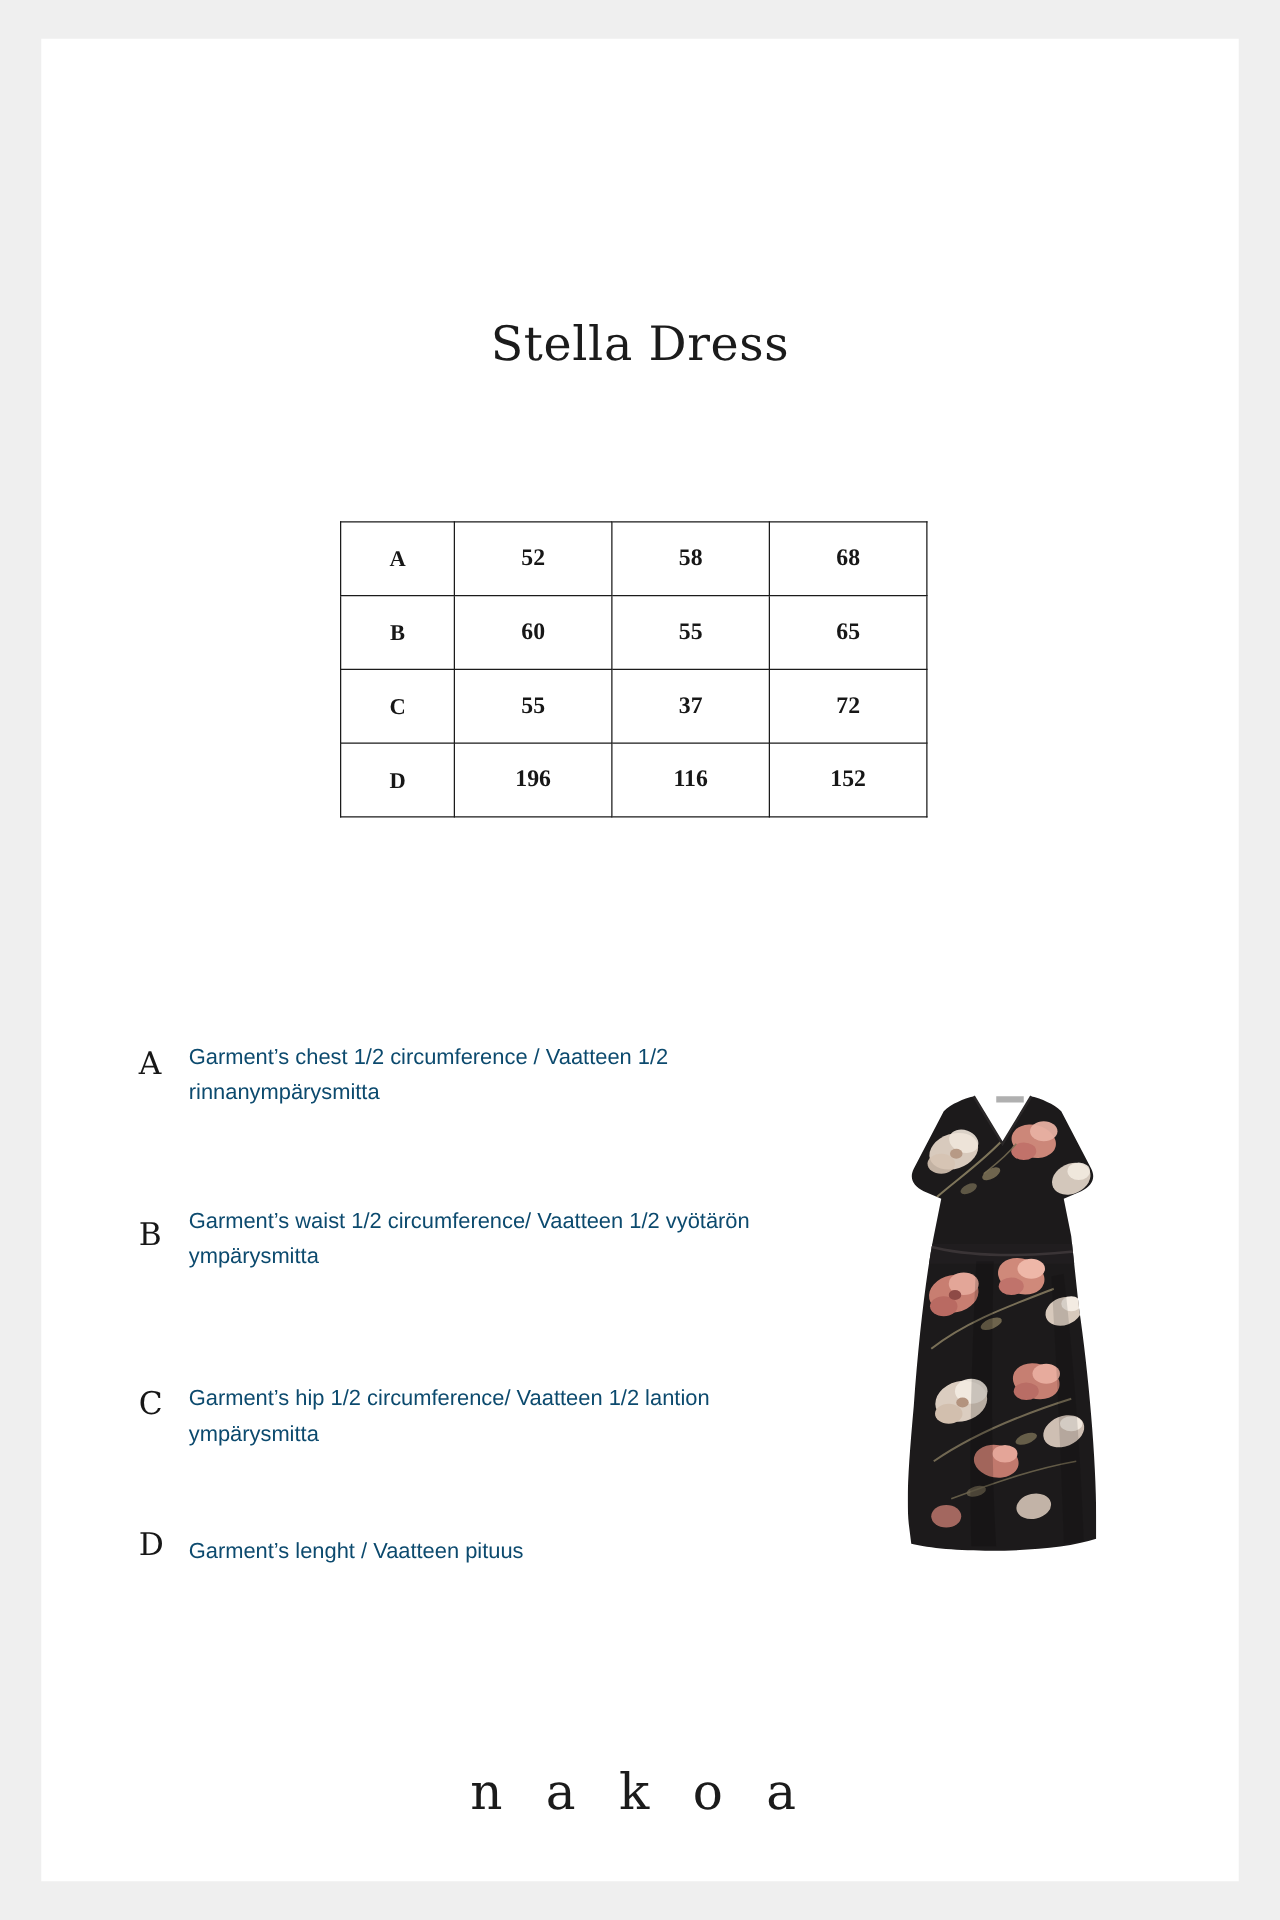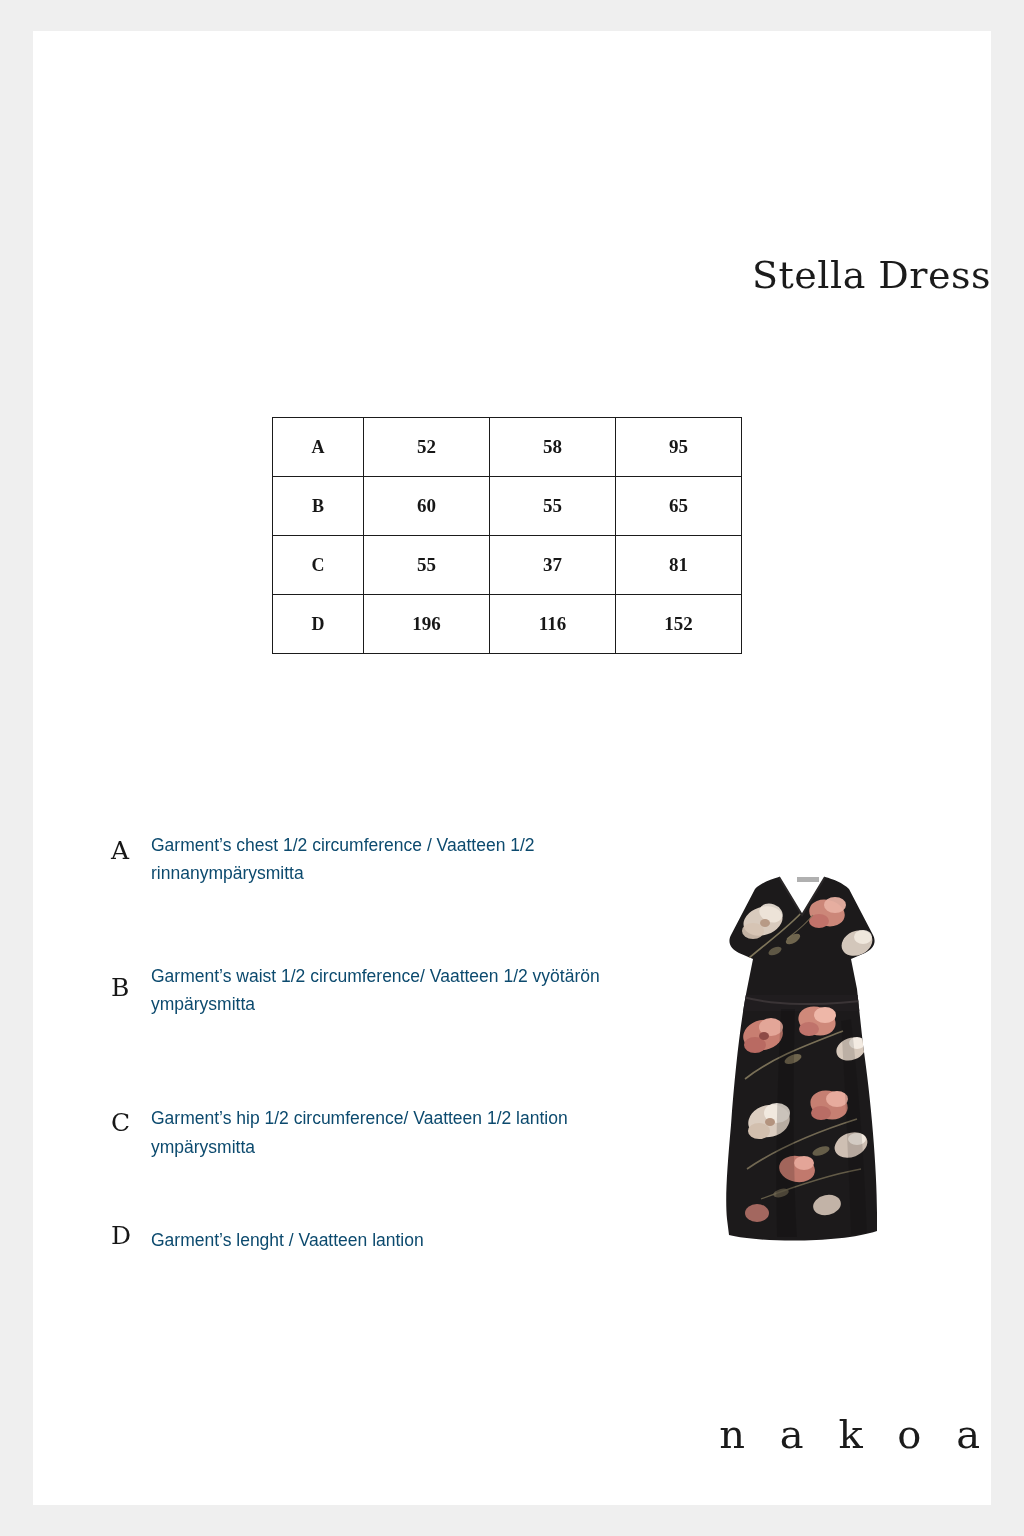--- a/index.html
+++ b/index.html
@@ -21,21 +21,21 @@
     height: 1474px;
     background: #ffffff;
   }
 
   
   .title {
     position: absolute;
     left: 0;
     top: 222;
     width: 100%;
-    text-align: right;
+    text-align: center;
     font-family: "DejaVu Serif", serif;
     font-size: 38px;
     font-weight: 400;
     letter-spacing: 0.5px;
     color: #1b1b1b;
   }
 
   
   .size-table {
     position: absolute;
@@ -119,53 +119,53 @@
     height: 410px;
   }
   .photo svg { display: block; }
 
   
   .brand {
     position: absolute;
     left: 0;
     top: 1380px;
     width: 100%;
-    text-align: right;
+    text-align: center;
     font-family: "DejaVu Serif", serif;
     font-size: 40px;
     letter-spacing: 11px;
     color: #1b1b1b;
   }
 </style>
 </head>
 <body>
 
 <div class="page">
 
   <div class="title" style="top:222px;">Stella Dress</div>
 
   <table class="size-table">
     <tbody>
     <tr>
       <td class="rowlabel">A</td>
       <td class="val">52</td>
       <td class="val">58</td>
-      <td class="val">95</td>
+      <td class="val">68</td>
     </tr>
     <tr>
       <td class="rowlabel">B</td>
       <td class="val">60</td>
       <td class="val">55</td>
       <td class="val">65</td>
     </tr>
     <tr>
       <td class="rowlabel">C</td>
       <td class="val">55</td>
       <td class="val">37</td>
-      <td class="val">81</td>
+      <td class="val">72</td>
     </tr>
     <tr>
       <td class="rowlabel">D</td>
       <td class="val">196</td>
       <td class="val">116</td>
       <td class="val">152</td>
     </tr>
   </tbody>
     </table>
 
@@ -177,21 +177,21 @@
     <div class="legend-row r2">
       <div class="legend-letter">B</div>
       <div class="legend-text">Garment’s waist 1/2 circumference/ Vaatteen 1/2 vyötärön ympärysmitta</div>
     </div>
     <div class="legend-row r3">
       <div class="legend-letter">C</div>
       <div class="legend-text">Garment’s hip 1/2 circumference/ Vaatteen 1/2 lantion ympärysmitta</div>
     </div>
     <div class="legend-row r4">
       <div class="legend-letter">D</div>
-      <div class="legend-text">Garment’s lenght / Vaatteen lantion</div>
+      <div class="legend-text">Garment’s lenght / Vaatteen pituus</div>
     </div>
   </div>
 
   <div class="photo">
     <svg width="210" height="410" viewBox="0 0 210 410" xmlns="http://www.w3.org/2000/svg">
       <defs>
         <clipPath id="dressClip">
           <path d="M78 8 C70 10 60 14 54 20 L30 66 C26 74 30 80 38 84 L52 90 L46 120
                    C40 150 34 200 30 256 C26 300 24 330 26 350 L28 366
                    C60 374 140 374 176 362 L176 344 C176 300 170 230 162 176

